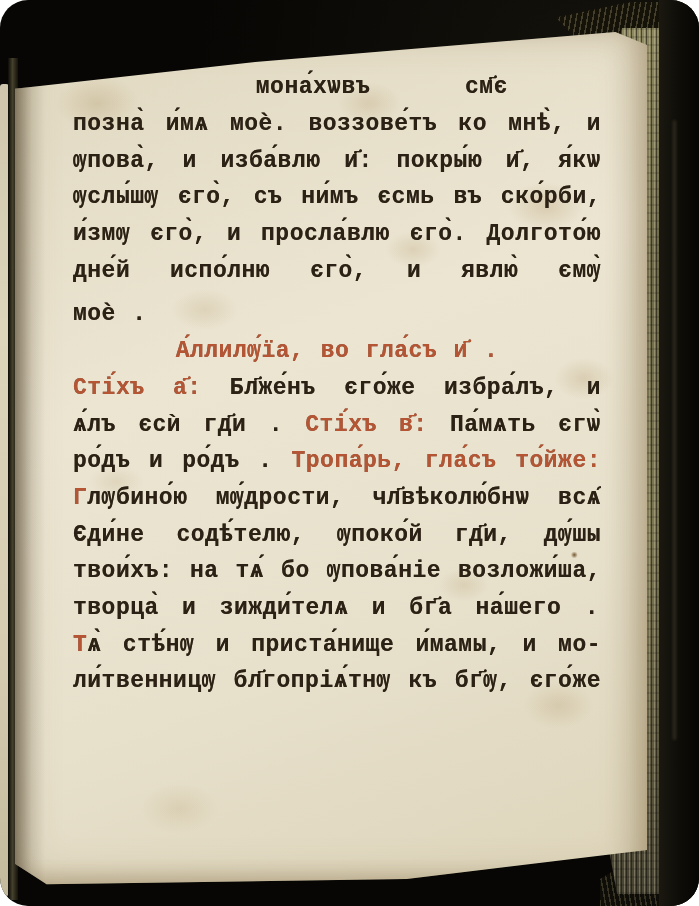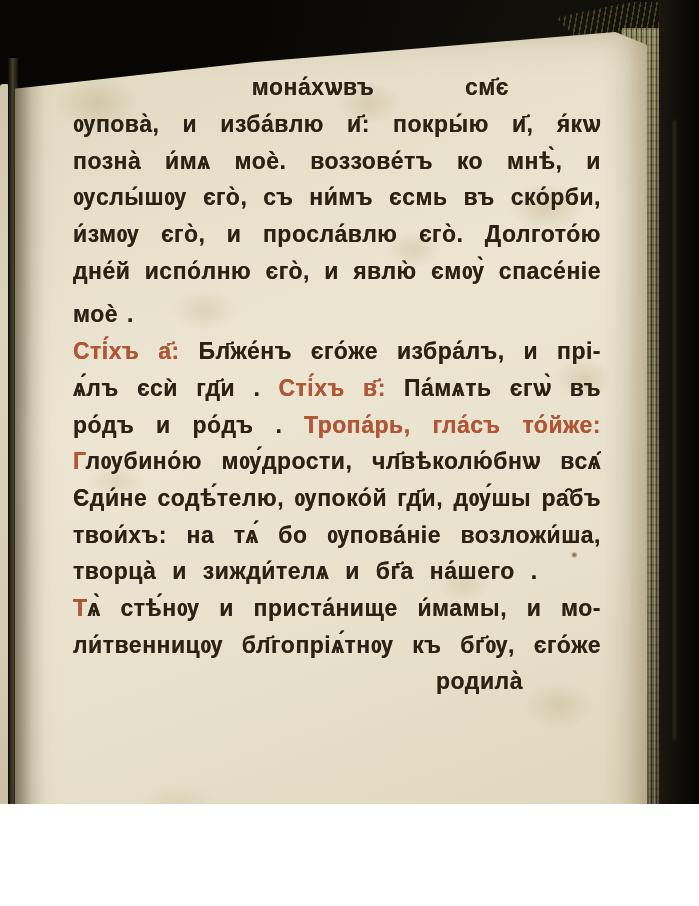--- a/index.html
+++ b/index.html
@@ -1,21 +1,22 @@
 <!DOCTYPE html>
 <html style="--ink: #2b2114; --rubric: #b65534; --paper: #e7e0cb; --background: #070604; --fore_edge: #7c7753;"><head>
 <meta charset="utf-8">
 <style>
   html,body{margin:0;padding:0;}
   .stage{
-    position:relative;width:699px;height:804px;overflow:hidden;
+    position:relative;width:699px;height:906px;overflow:hidden;
     background:
       radial-gradient(circle at 85% 10%, rgba(60,55,35,.25), transparent 40%),
       #070604;
-    font-family:Liberation Sans, sans-serif;
+    font-family:Liberation Mono, monospace;
+    border-radius:28px;
   }
   
   .left-sliver{
     position:absolute;left:0;top:84px;width:9px;height:812px;
     background:linear-gradient(180deg,#cfc6ad,#dcd4bb 30%,#d5ccb2 70%,#c3b99c);
     border-radius:3px;
   }
   .gutter-line{
     position:absolute;left:8px;top:58px;width:10px;height:842px;
     background:linear-gradient(90deg,#0c0b07,#45402c 45%,#14120b);
@@ -112,34 +113,34 @@
   <div class="cover-sheen"></div>
 
   <div class="page">
     <div class="gutter-shadow"></div>
     <div class="text-block">
       <div class="header-line">
         <span class="title ink">мона́хѡвъ</span>
         <span class="pagenum ink">см҃є</span>
       </div>
       <div id="text-lines">
+          <div class="line justify"><span class="ink">позна̀ и́мѧ моѐ. воззове́тъ ко мнѣ̀, и</span></div>
           <div class="line justify"><span class="ink">ѹпова̀, и изба́влю и҃: покры́ю и҃, я́кѡ</span></div>
-          <div class="line justify"><span class="ink">позна̀ и́мѧ моѐ. воззове́тъ ко мнѣ̀, и</span></div>
           <div class="line justify"><span class="ink">ѹслы́шѹ єго̀, съ ни́мъ єсмь въ ско́рби,</span></div>
           <div class="line justify"><span class="ink">и́змѹ єго̀, и просла́влю єго̀. Долгото́ю</span></div>
           <div class="line justify"><span class="ink">дне́й испо́лню єго̀, и явлю̀ ємѹ̀ спасе́ніе</span></div>
           <div class="line split">
             <span class="ink">моѐ .</span>
           </div>
+          <div class="line center"><span class="rubric">А́ллилѹ́їа, во гла́съ и҃ .</span></div>
           <div class="line justify"><span class="rubric">Сті́хъ а҃: </span><span class="ink">Бл҃же́нъ єго́же избра́лъ, и прі-</span></div>
           <div class="line justify"><span class="ink">ѧ́лъ єсѝ гд҃и . </span><span class="rubric">Сті́хъ в҃: </span><span class="ink">Па́мѧть єгѡ̀ въ</span></div>
           <div class="line justify"><span class="ink">ро́дъ и ро́дъ . </span><span class="rubric">Тропа́рь, гла́съ то́йже:</span></div>
           <div class="line justify"><span class="rubric">Г</span><span class="ink">лѹбино́ю мѹ́дрости, чл҃вѣколю́бнѡ всѧ̑</span></div>
           <div class="line justify"><span class="ink">Єди́не содѣ́телю, ѹпоко́й гд҃и, дѹ́шы ра̑бъ</span></div>
           <div class="line justify"><span class="ink">твои́хъ: на тѧ́ бо ѹпова́ніе возложи́ша,</span></div>
           <div class="line left"><span class="ink">творца̀ и зижди́телѧ и бг҃а на́шего .</span></div>
           <div class="line justify"><span class="rubric">Т</span><span class="ink">ѧ̀ стѣ́нѹ и приста́нище и́мамы, и мо-</span></div>
           <div class="line justify"><span class="ink">ли́твенницѹ бл҃гопріѧ́тнѹ къ бг҃ѹ, єго́же</span></div>
-          <div class="line right"><span class="ink">родила̀</span></div>
         </div>
     </div>
   </div>
 </div>
 
 </body></html>

